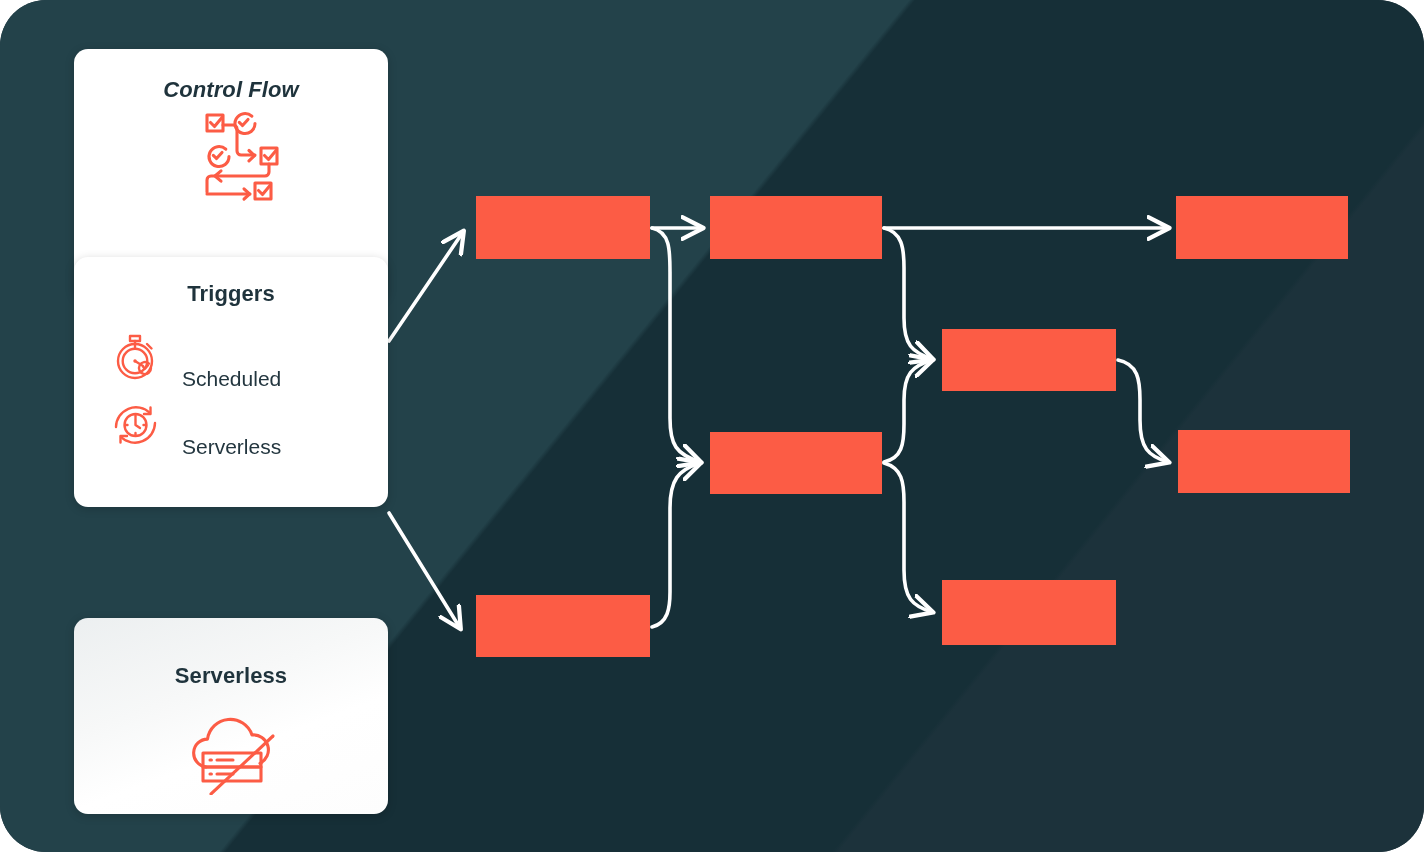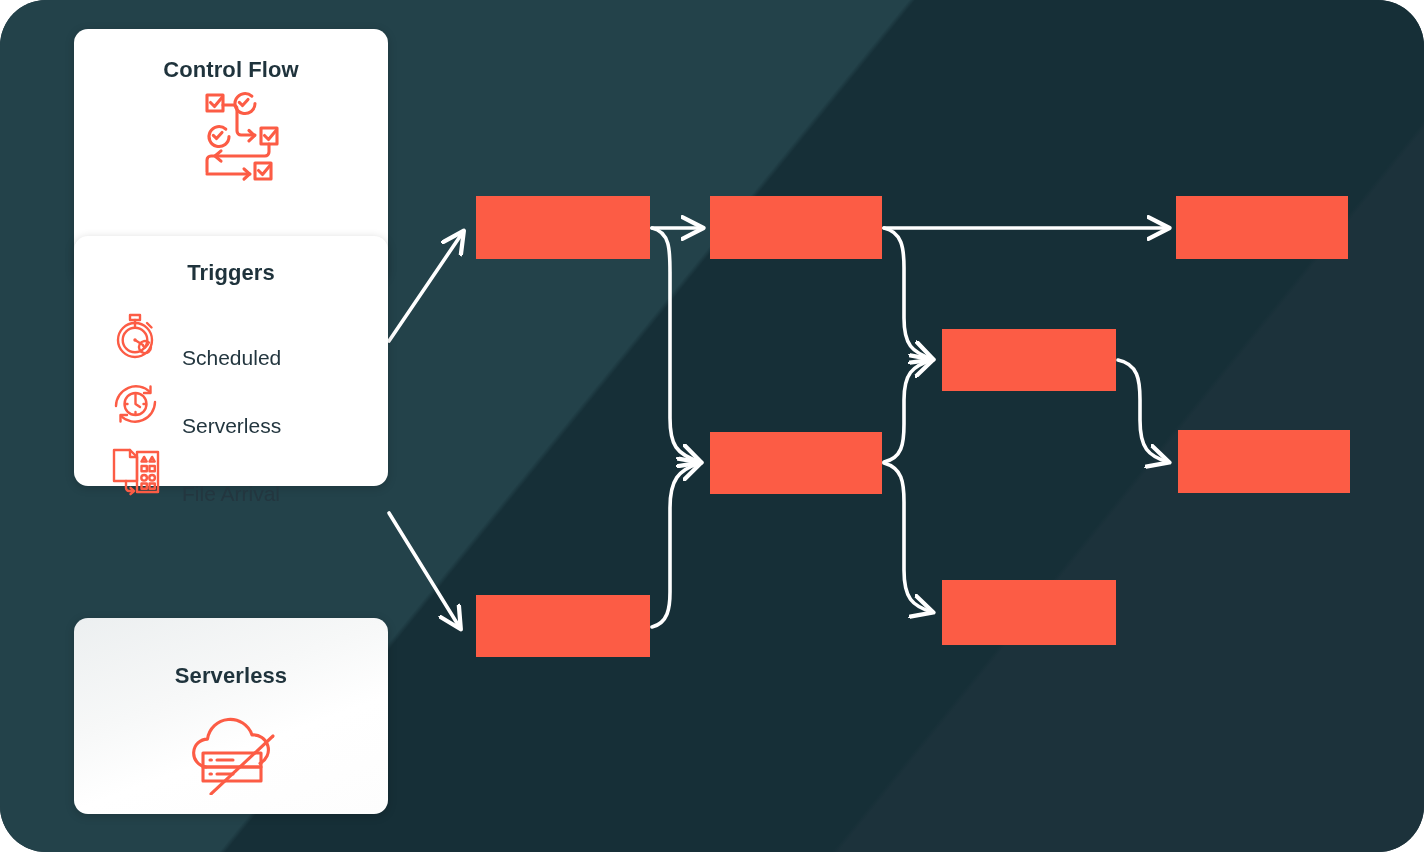--- a/index.html
+++ b/index.html
@@ -31,22 +31,22 @@
 
   
   .card {
     position: absolute;
     left: 74px;
     border-radius: 14px;
     box-sizing: border-box;
     background: #ffffff;
     box-shadow: 0 2px 10px rgba(0,0,0,0.18);
   }
-  #card-control { top: 29px;  width: 314px; height: 252px; }
-  #card-triggers{ top: 236px; width: 314px; height: 250px; }
+  #card-control { top: 49px;  width: 314px; height: 252px; font-style: italic; }
+  #card-triggers{ top: 257px; width: 314px; height: 250px; }
   #card-serverless{
     top: 618px; width: 314px; height: 196px;
     background: linear-gradient(160deg, #eceff0 0%, #f7f8f8 38%, #ffffff 62%, #fdfdfd 100%);
   }
   .card-title {
     text-align: center;
     color: #1f333c;
     font-size: 22px;
     font-weight: 700;
     letter-spacing: .1px;
@@ -202,40 +202,20 @@
               <path d="M45 24 a20 20 0 0 1 -34 14"></path>
               <path d="M10.5 43.5 l0 -6.5 l6.5 0"></path>
               <circle cx="25.5" cy="26" r="11"></circle>
               <path d="M25.5 19.5 v6.5 l4.5 3"></path>
               <path d="M25.5 15.8 v2.2 M25.5 34 v2.2 M15.3 26 h2.2 M33.5 26 h2.2"></path>
             </svg>
           </div>
           <div class="trigger-label">Serverless</div>
         </div>
 
-        <div class="trigger-row">
-          <div class="trigger-icon">
-            <svg width="52" height="52" viewBox="0 0 52 52" fill="none" stroke="#fc5c45" stroke-width="2.4" stroke-linecap="round" stroke-linejoin="round">
-              <path d="M4 4 h16 l7 7 v24 h-23 z"></path>
-              <path d="M20 4 v7 h7"></path>
-              <path d="M16 35 v7 a3 3 0 0 0 3 3 h4"></path>
-              <path d="M20.5 41.8 l3.6 3.2 l-3.6 3.2"></path>
-              <rect x="27" y="6" width="21" height="40"></rect>
-              <path d="M31.5 15.5 l2.6 -4.6 l2.6 4.6 z"></path>
-              <path d="M39.5 15.5 l2.6 -4.6 l2.6 4.6 z"></path>
-              <rect x="31.5" y="20" width="5.3" height="5.3"></rect>
-              <rect x="39.5" y="20" width="5.3" height="5.3"></rect>
-              <circle cx="34.1" cy="31.8" r="2.8"></circle>
-              <circle cx="42.1" cy="31.8" r="2.8"></circle>
-              <rect x="31.5" y="37.5" width="5.3" height="5.3"></rect>
-              <rect x="39.5" y="37.5" width="5.3" height="5.3"></rect>
-            </svg>
-          </div>
-          <div class="trigger-label">File Arrival</div>
-        </div>
 
 
       </div>
     </div>
 
     <div class="card" id="card-serverless">
       <div class="card-title">Serverless</div>
       <div class="icon-center" id="serverless-icon">
         <svg width="106" height="92" viewBox="0 0 106 92" fill="none" stroke="#fc5c45" stroke-width="3.1" stroke-linecap="round" stroke-linejoin="round">
 

